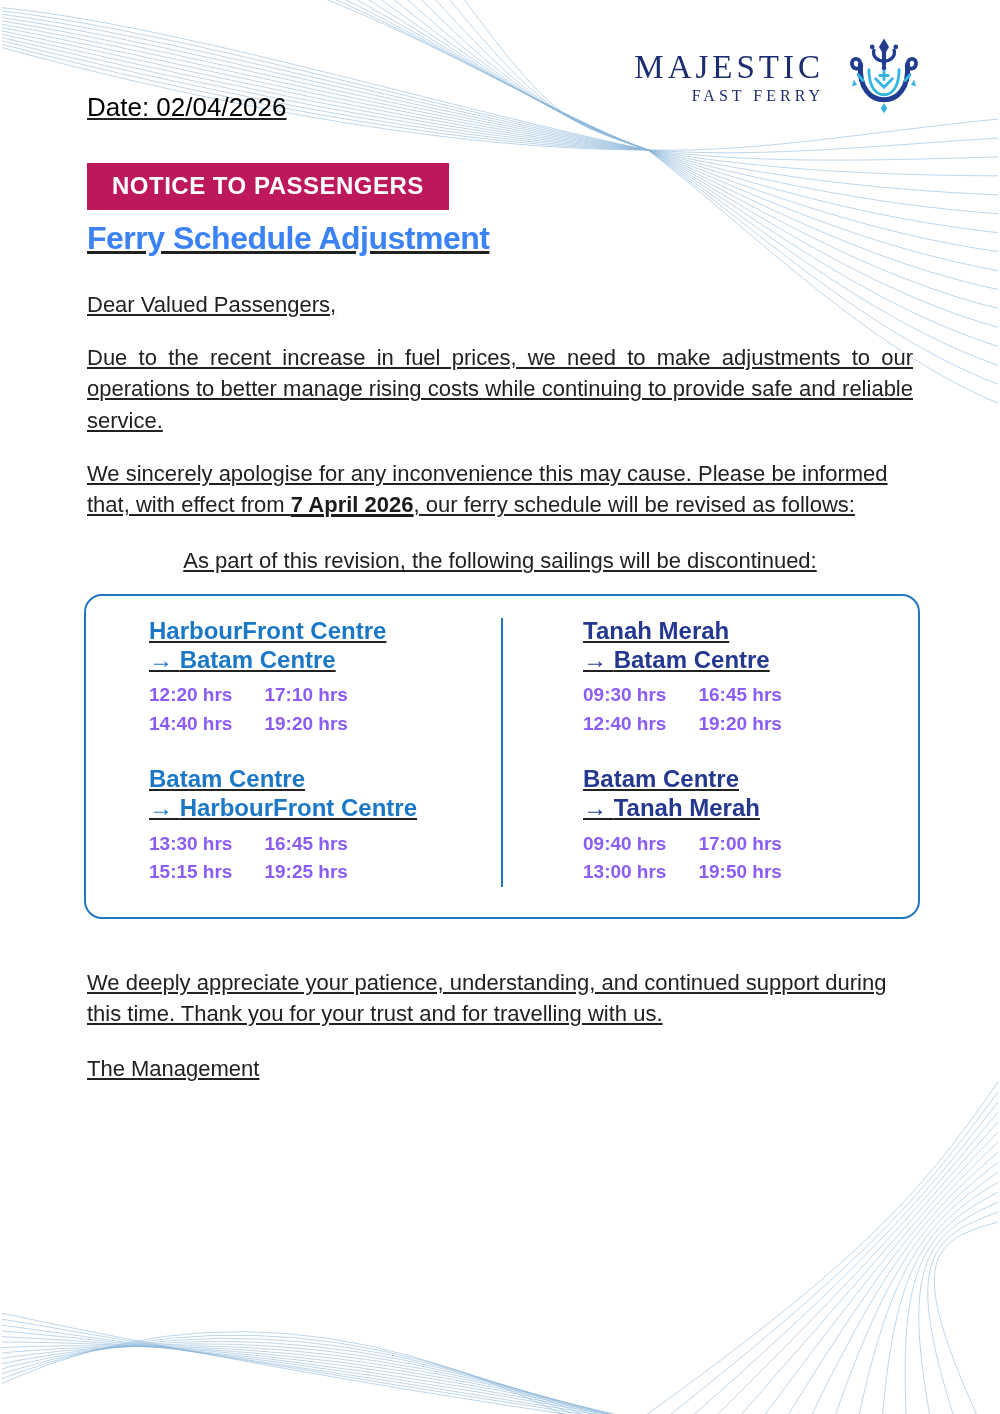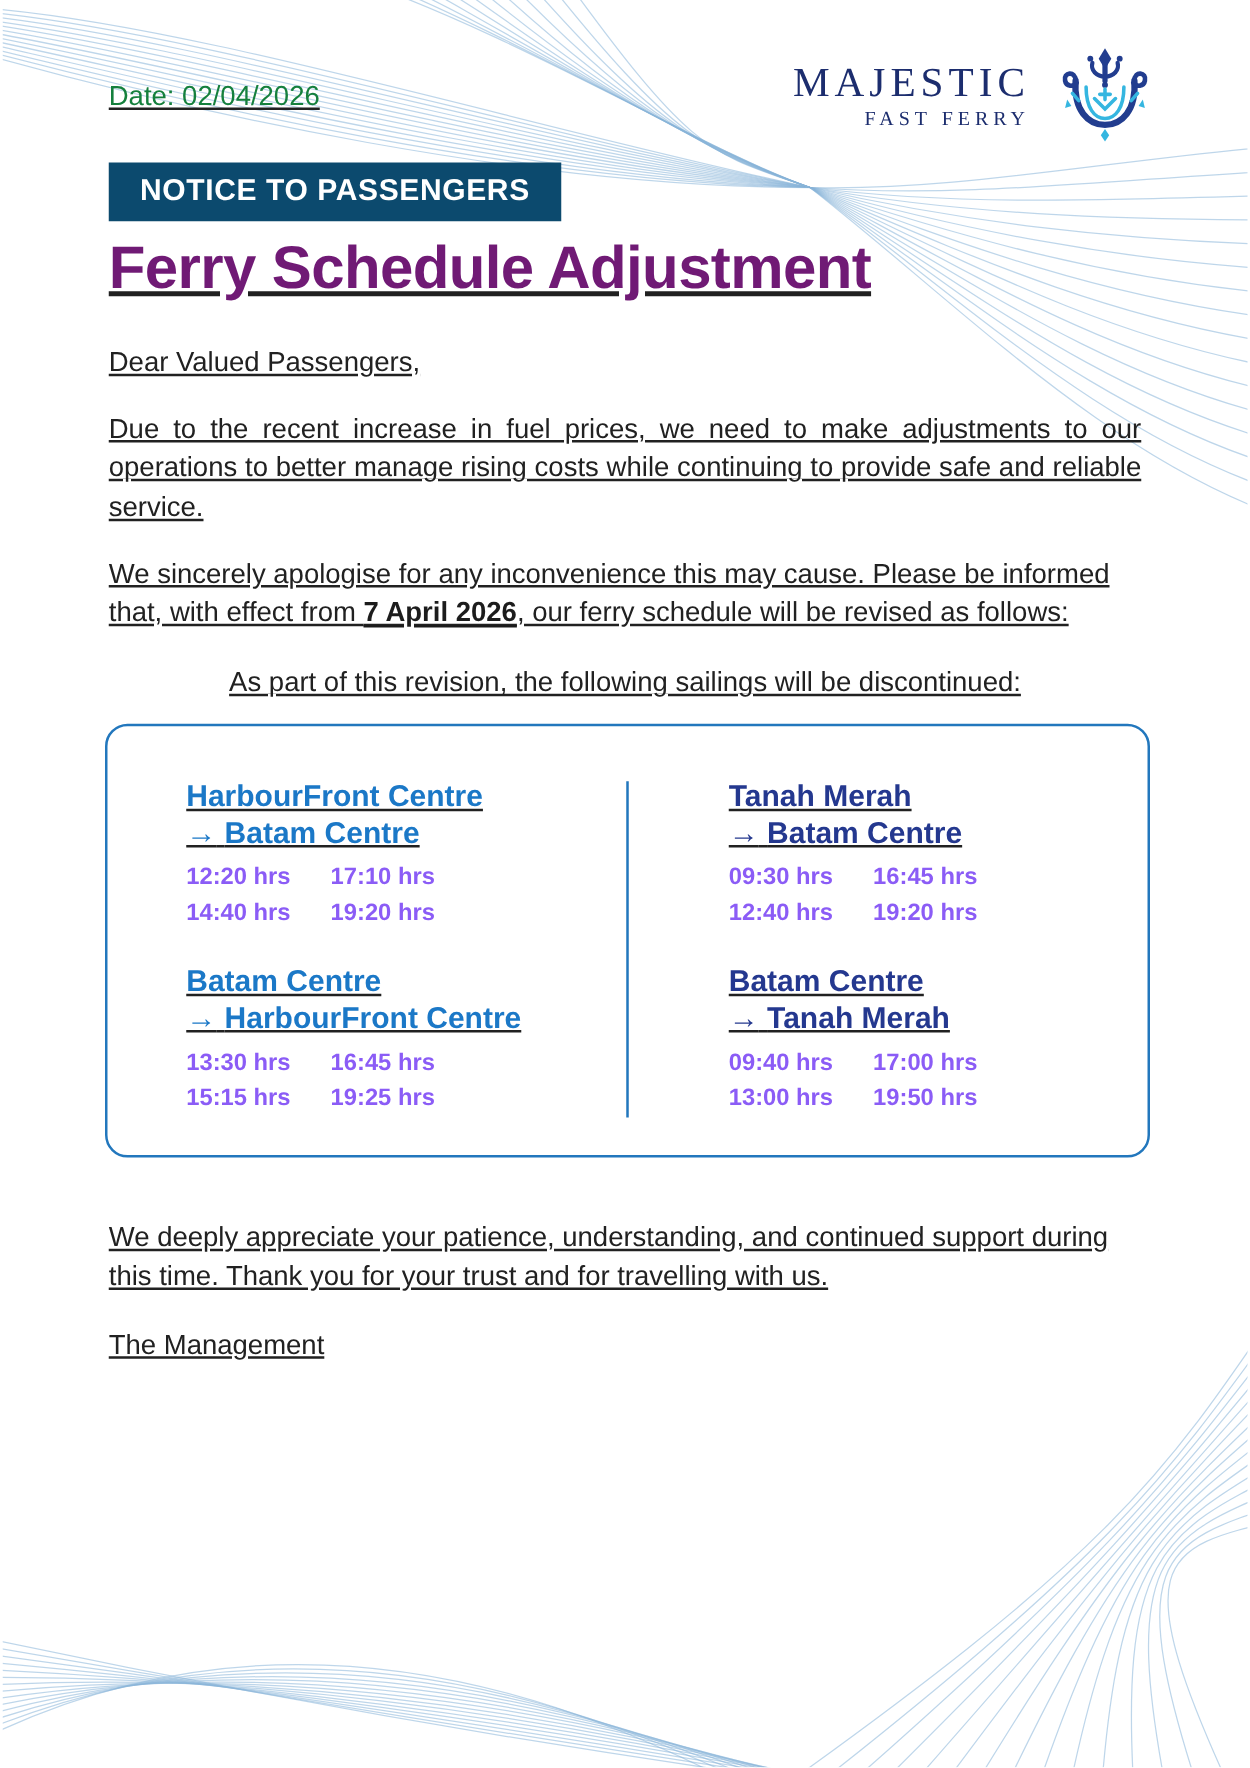--- a/index.html
+++ b/index.html
@@ -10,40 +10,40 @@
     margin:0 auto;
     background:#ffffff;
     overflow:hidden;
     font-family:"Liberation Sans", sans-serif;
     color:#212121;
     text-decoration:underline;
   }
   #deco{position:absolute;left:0;top:0;width:1000px;height:1414px;pointer-events:none;}
   #deco path{stroke:#88b4d8;fill:none;stroke-width:1;opacity:.55;}
   .content{position:relative;padding:0 85px;}
-  .date{margin-top:64px;font-size:22px;color:#15803d;}
+  .date{margin-top:92px;font-size:26px;color:#000000;}
   .logo{position:absolute;top:36px;right:70px;display:flex;align-items:flex-start;}
   .logo-text{text-align:right;margin-right:16px;margin-top:14px;font-family:"Liberation Serif", serif;color:#1c2d6e;}
   .logo-name{font-size:33px;letter-spacing:4px;line-height:1.05;}
   .logo-sub{font-size:16px;letter-spacing:4px;margin-top:2px;}
   .banner{
     display:inline-block;
     margin-top:40px;
-    background:#0c4a6e;
+    background:#be185d;
     color:#ffffff;
     font-size:24px;
     font-weight:700;
     padding:9px 25px 10px 25px;
     letter-spacing:.5px;
   }
   .title{
     margin:10px 0 0 0;
-    font-size:48px;
+    font-size:32px;
     font-weight:700;
-    color:#701a75;
+    color:#3b82f6;
     letter-spacing:-.5px;
   }
   p{margin:0;font-size:22px;line-height:1.42;}
   .salutation{margin-top:32px;}
   .para{margin-top:22px;}
   .justify{text-align:justify;}
   .bu{font-weight:700;text-decoration:underline;text-underline-offset:3px;color:#1c1c1c;}
   .route{margin-top:24px;}
   .route-name{font-weight:700;}
   .hf{color:#1b78c7;}
@@ -52,21 +52,21 @@
   .note{display:block;font-style:italic;color:#1f1f1f;}
   .intro{margin-top:25px;text-align:center;}
   .schedule-box{
     margin-top:17px;
     margin-left:-3px;
     width:836px;
     border:2px solid #2277bd;
     border-radius:18px;
     display:grid;
     grid-template-columns:1fr 2px 1fr;
-    padding:42px 0 30px 0;
+    padding:20px 0 30px 0;
     box-sizing:border-box;
   }
   .col{padding-left:63px;}
   .col2{padding-left:80px;}
   .divider{background:#2277bd;width:2px;margin:2px 0 0 0;}
   .sec-head{font-size:24px;font-weight:700;line-height:1.22;}
   .times{
     display:inline-grid;
     grid-template-columns:max-content max-content;
     column-gap:32px;

